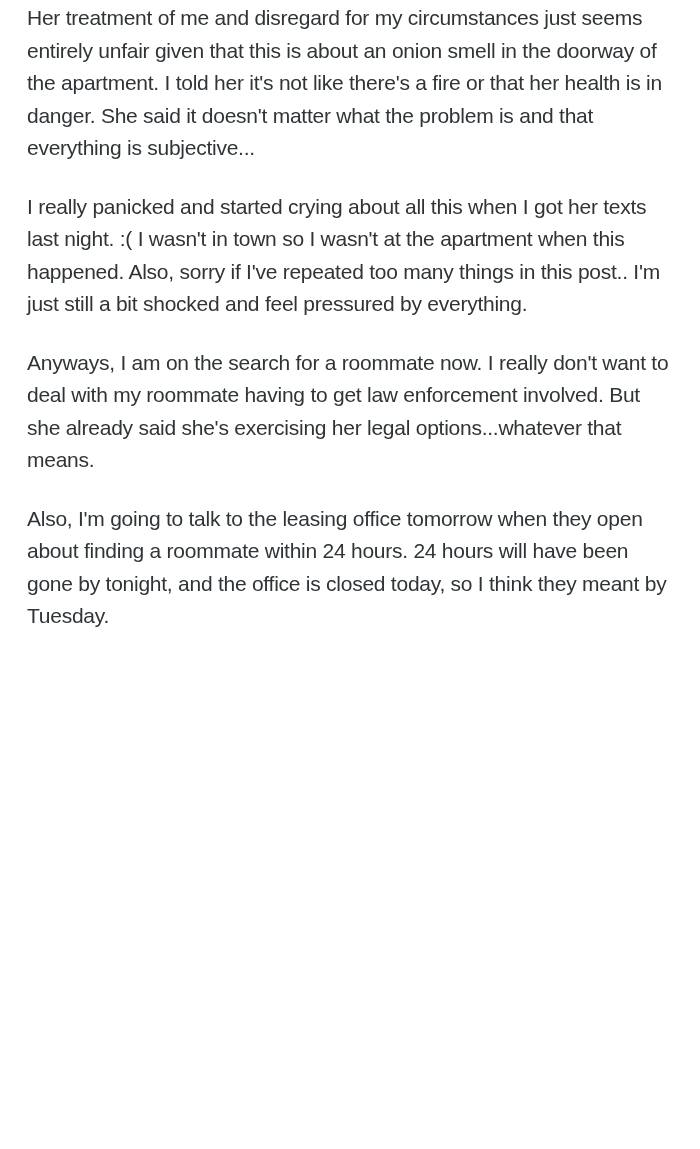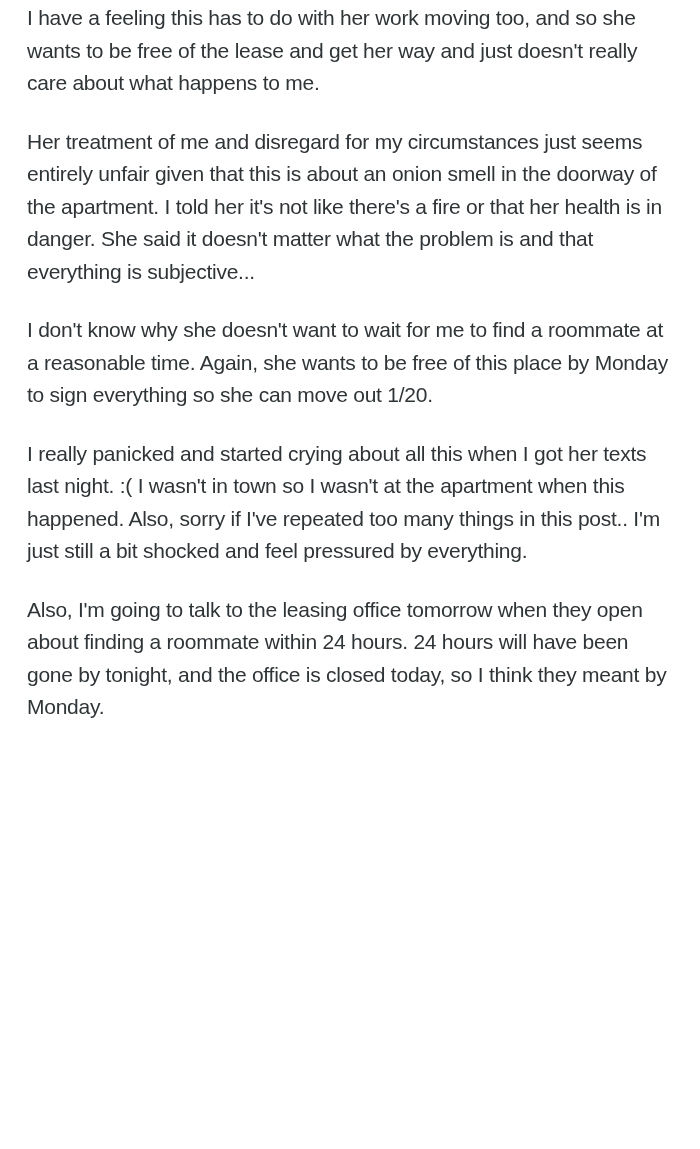--- a/index.html
+++ b/index.html
@@ -11,18 +11,17 @@
       line-height: 32.5px;
       color: #2f3437;
       letter-spacing: -0.25px;
     }
     .post p { margin: 0 0 26px 0; }
   </style>
 </head>
 <body>
 
 <div class="post">
-  <p>I have a feeling this has to do with her work moving too, and so she wants to be free of the lease and get her way and just doesn't really care about what happens to me.</p>
   <p>Her treatment of me and disregard for my circumstances just seems entirely unfair given that this is about an onion smell in the doorway of the apartment. I told her it's not like there's a fire or that her health is in danger. She said it doesn't matter what the problem is and that everything is subjective...</p>
-  <p>I don't know why she doesn't want to wait for me to find a roommate at a reasonable time. Again, she wants to be free of this place by Monday to sign everything so she can move out 1/20.</p>
   <p>I really panicked and started crying about all this when I got her texts last night. :( I wasn't in town so I wasn't at the apartment when this happened. Also, sorry if I've repeated too many things in this post.. I'm just still a bit shocked and feel pressured by everything.</p>
-  <p>Also, I'm going to talk to the leasing office tomorrow when they open about finding a roommate within 24 hours. 24 hours will have been gone by tonight, and the office is closed today, so I think they meant by Monday.</p>
+  <p>Anyways, I am on the search for a roommate now. I really don't want to deal with my roommate having to get law enforcement involved. But she already said she's exercising her legal options...whatever that means.</p>
+  <p>Also, I'm going to talk to the leasing office tomorrow when they open about finding a roommate within 24 hours. 24 hours will have been gone by tonight, and the office is closed today, so I think they meant by Tuesday.</p>
 </div>
 
 </body></html>

